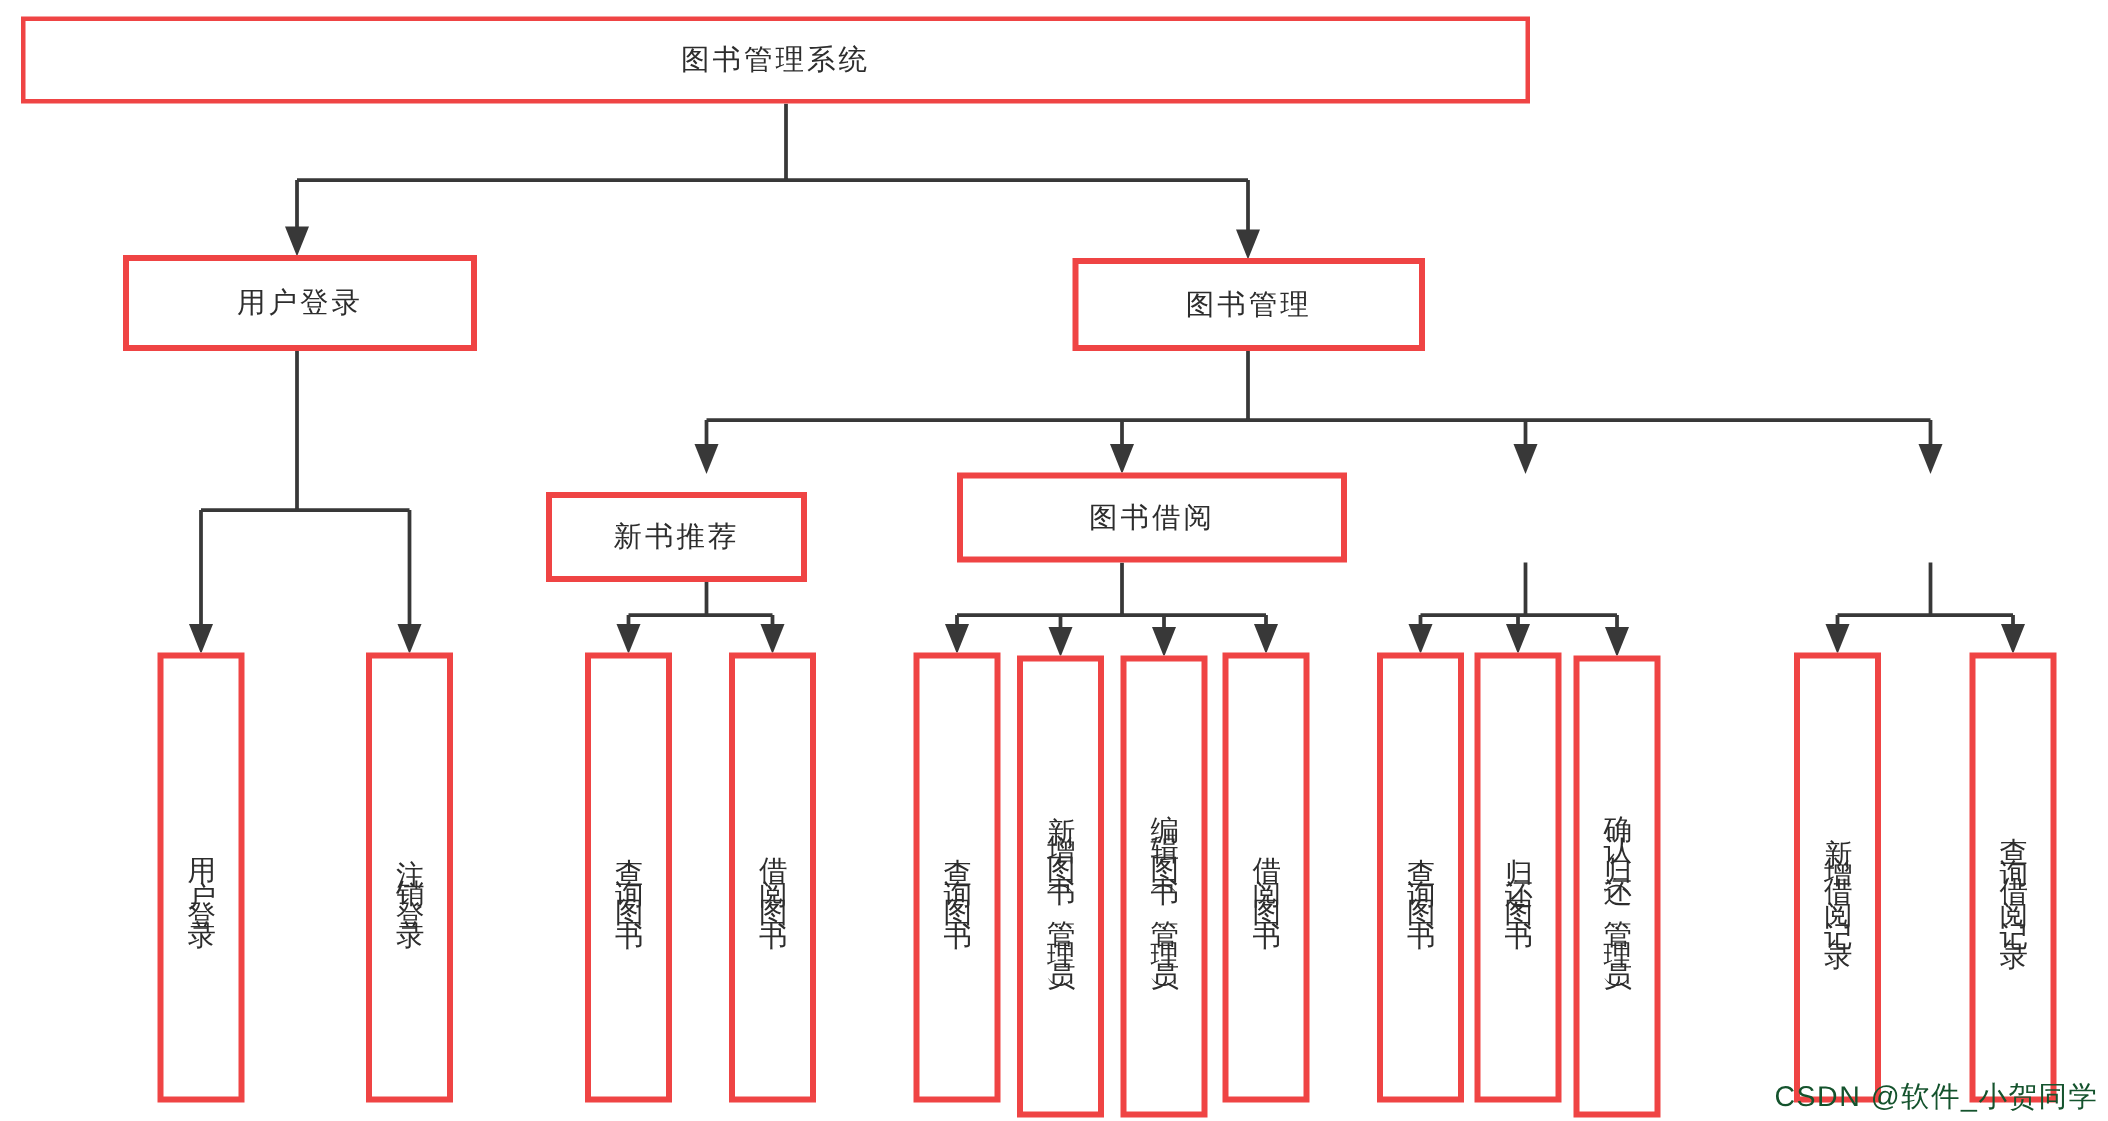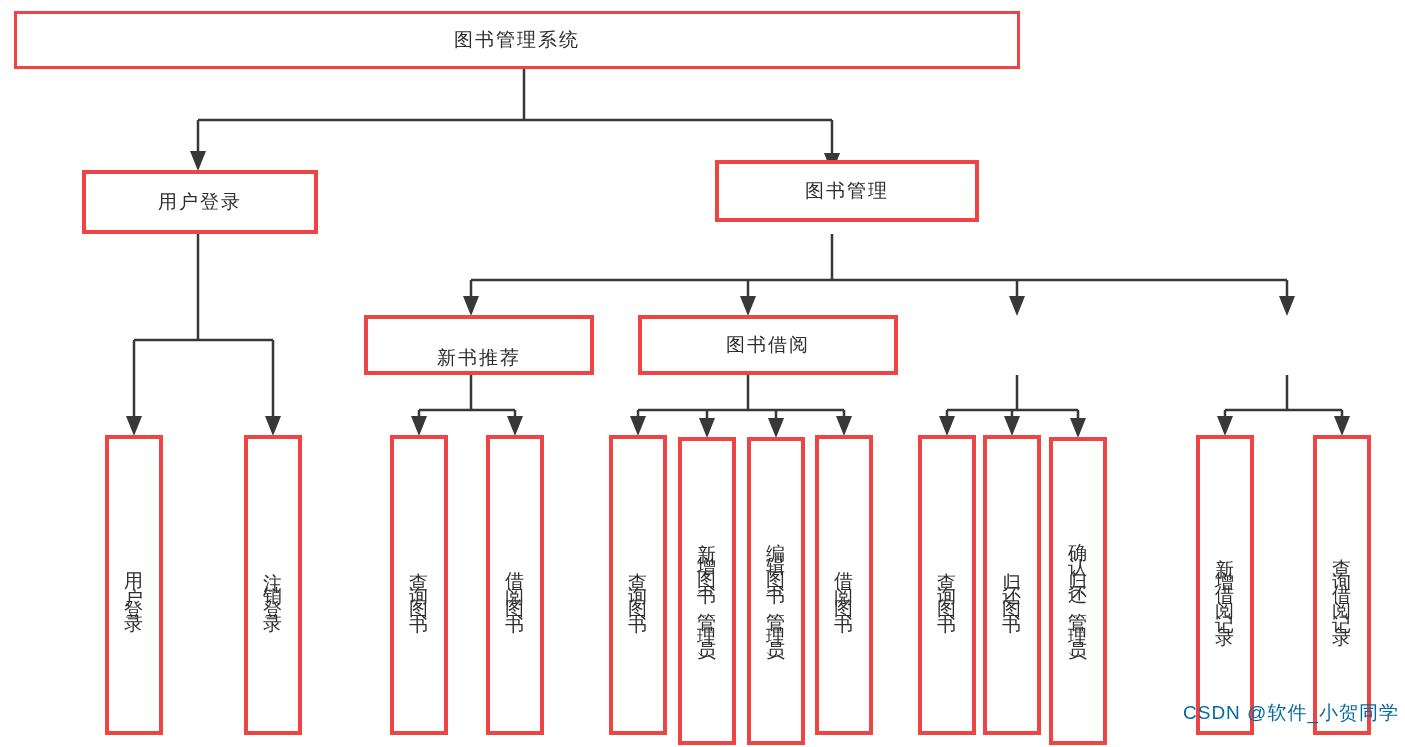--- a/index.html
+++ b/index.html
@@ -38,24 +38,24 @@
     writing-mode: vertical-rl;
     text-orientation: mixed;
     font-size: 19px;
     letter-spacing: 14px;
     line-height: 1;
     white-space: nowrap;
   }
   .watermark {
     position: absolute;
     left: 1183px;
-    top: 700px;
+    top: 718px;
     font-size: 19px;
     letter-spacing: 1px;
-    color: #0369a1;
+    color: #14532d;
     white-space: nowrap;
     z-index: 3;
   }
 </style>
 </head>
 <body>
 
 <div class="canvas">
 
   <svg class="connectors" viewBox="0 0 1405 747" xmlns="http://www.w3.org/2000/svg">
@@ -98,25 +98,25 @@
     </g>
   </svg>
 
   <div class="box root-box" style="left:14px; top:11px; width:1006px; height:58px;">
     <span class="h-label">图书管理系统</span>
   </div>
 
   <div class="box" style="left:82px; top:170px; width:236px; height:64px;">
     <span class="h-label">用户登录</span>
   </div>
-  <div class="box" style="left:715px; top:160px; width:264px; height:62px;">
+  <div class="box" style="left:715px; top:172px; width:235px; height:62px;">
     <span class="h-label">图书管理</span>
   </div>
 
-  <div class="box" style="left:364px; top:315px; width:230px; height:60px;align-items:flex-end;">
+  <div class="box" style="left:364px; top:328px; width:174px; height:60px;">
     <span class="h-label">新书推荐</span>
   </div>
   <div class="box" style="left:638px; top:315px; width:260px; height:60px;">
     <span class="h-label">图书借阅</span>
   </div>
 
   <div class="box leaf" style="left:105px; top:435px; width:58px; height:300px;">
     <span>用户登录</span>
   </div>
   <div class="box leaf" style="left:244px; top:435px; width:58px; height:300px;">

